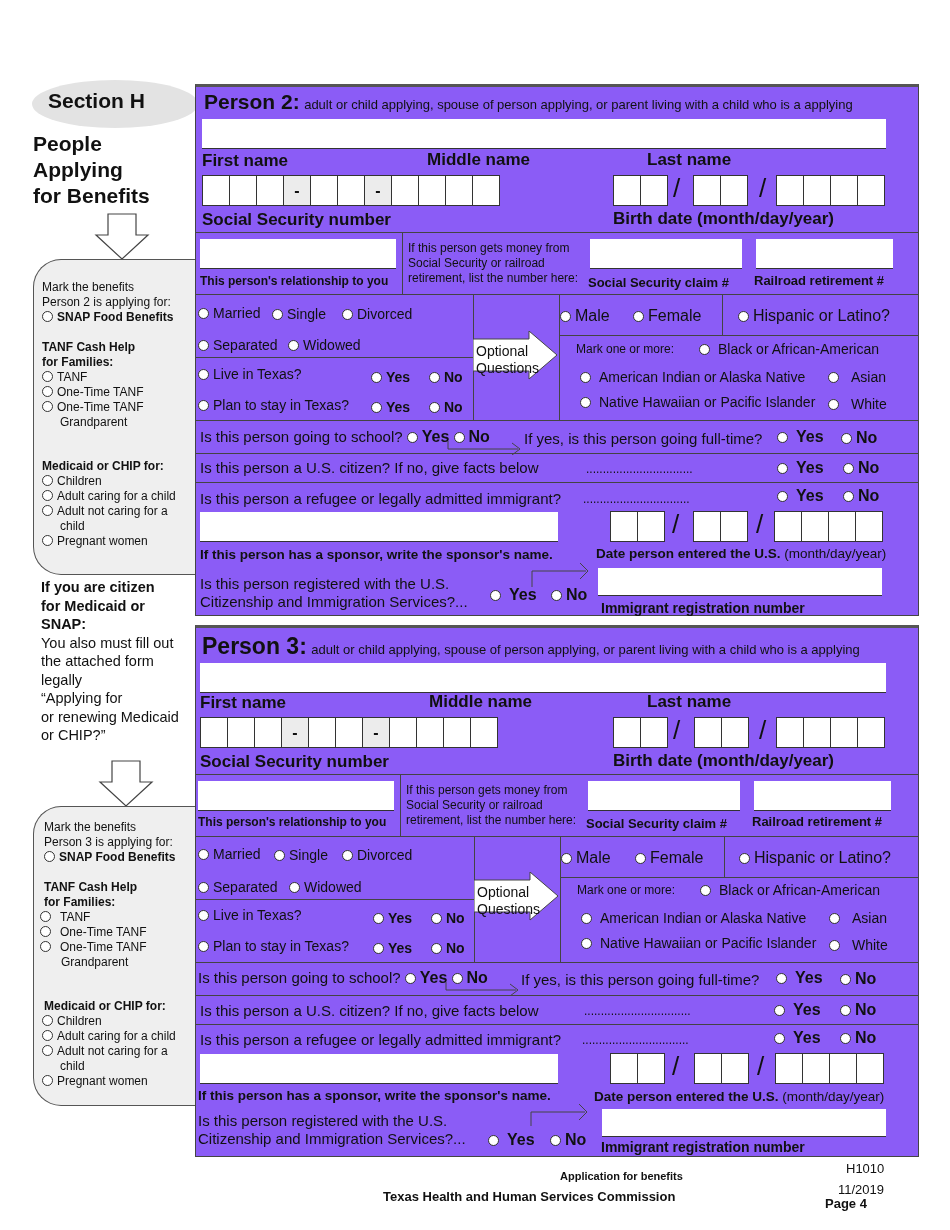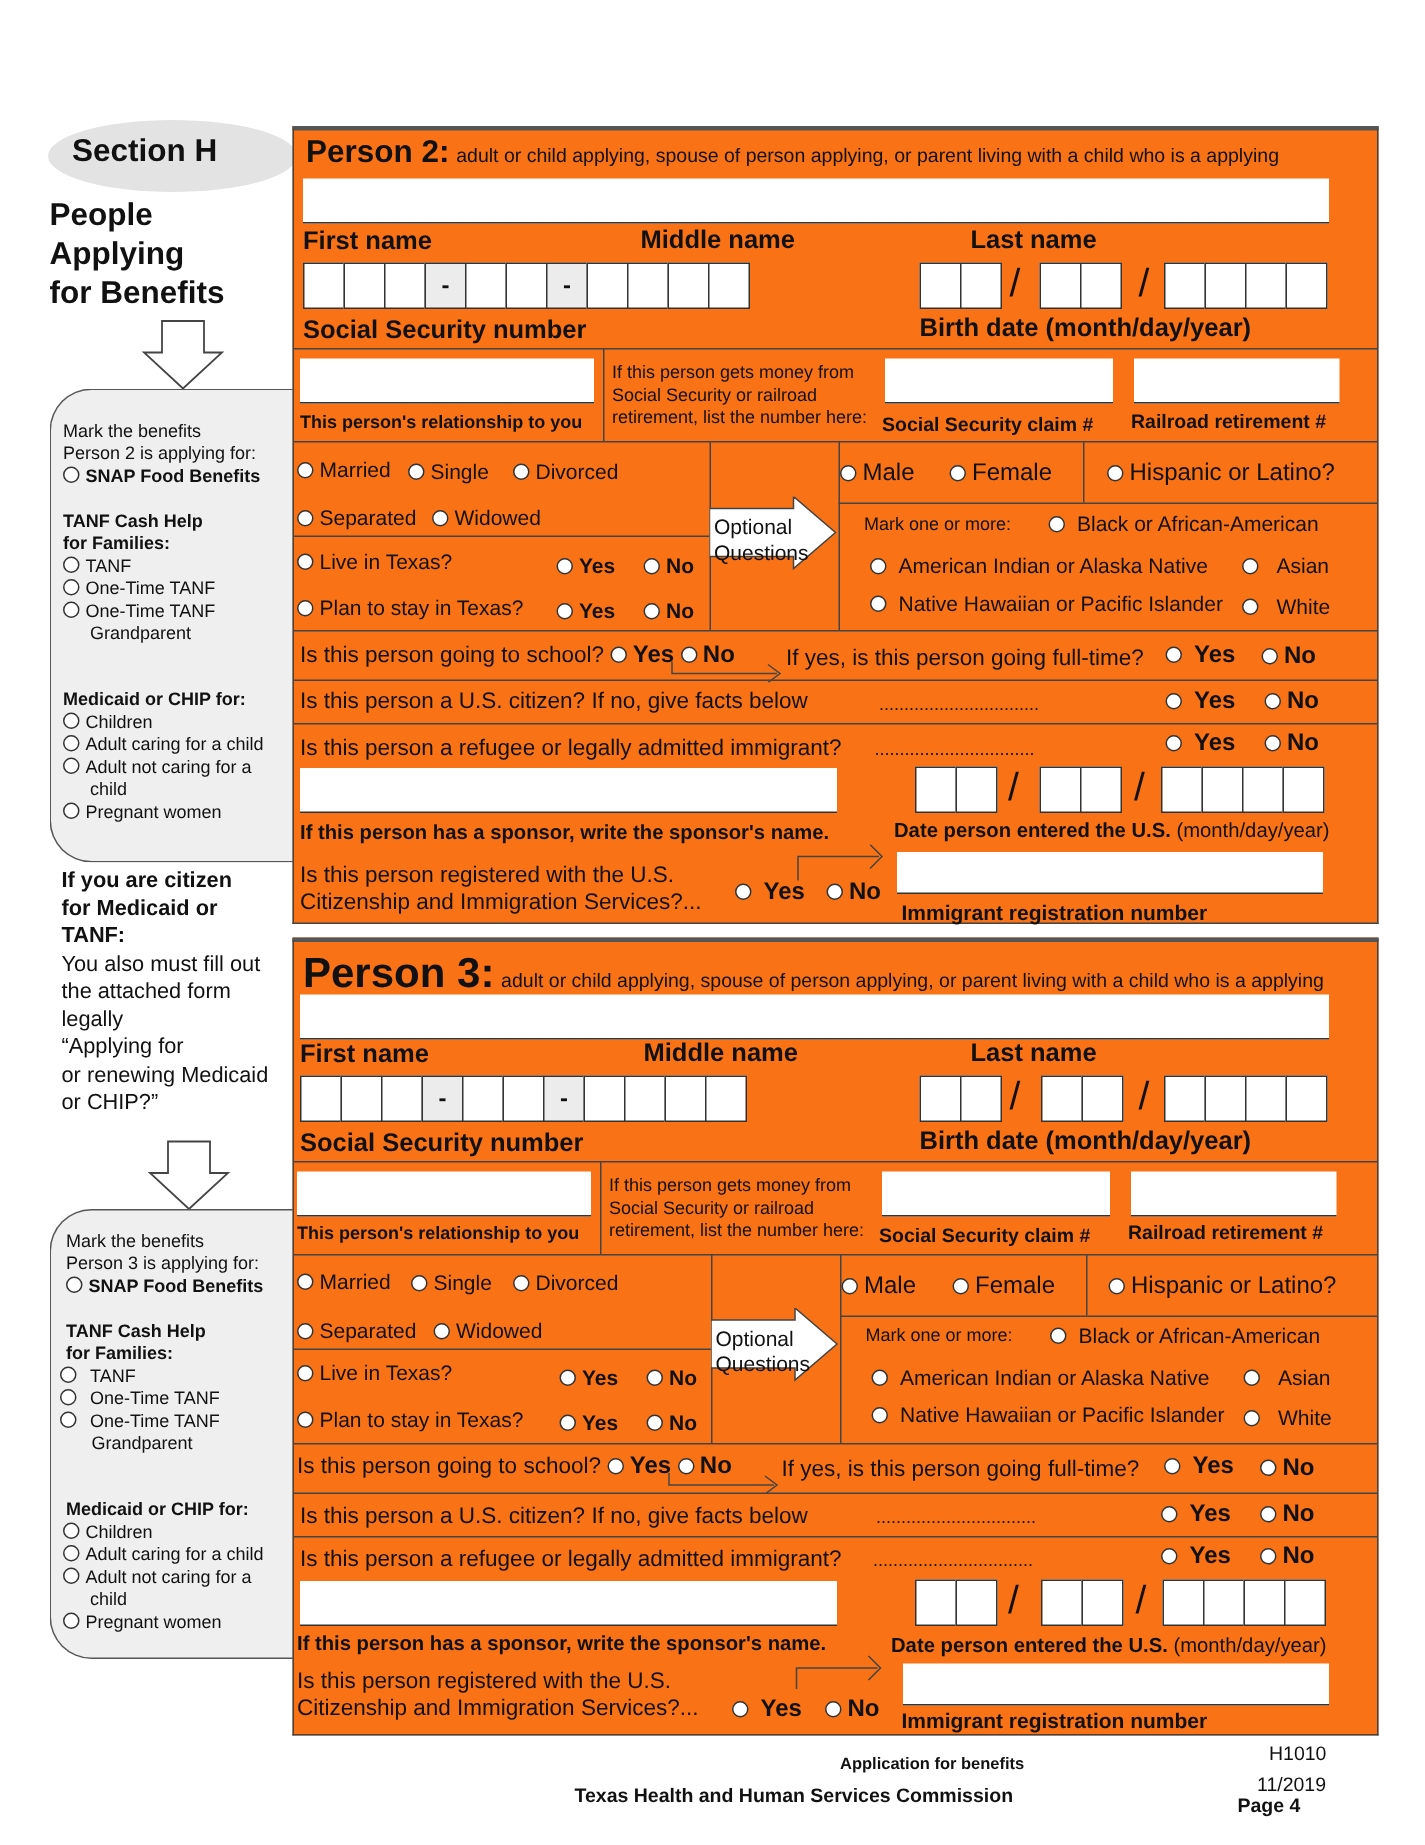--- a/index.html
+++ b/index.html
@@ -8,21 +8,21 @@
   .sec-oval { left: 32px; top: 80px; width: 166px; height: 48px; background: #e3e3e3; border-radius: 50%; }
   .sec-title { left: 48px; top: 89px; font-size: 21px; font-weight: bold; }
   .people-title { left: 33px; top: 131px; font-size: 21px; font-weight: bold; line-height: 26px; }
   .down-arrow { position: absolute; }
   .benefits-box { position: absolute; left: 33px; width: 165px; background: #efefef; border: 1px solid #555; border-right: none; border-radius: 28px 0 0 28px; }
   .benefits-box .t { position: absolute; font-size: 12px; line-height: 15px; white-space: nowrap; }
   .benefits-box .b { font-weight: bold; }
   .rad { display: inline-block; width: 11px; height: 11px; border: 1px solid #333; border-radius: 50%; background: #fff; vertical-align: -1px; margin-right: 4px; }
   .medicaid-note { left: 41px; top: 578px; font-size: 14.5px; line-height: 18.5px; }
   .medicaid-note .bold { font-weight: bold; }
-  .panel { position: absolute; left: 195px; width: 724px; background: #f97316; border: 1px solid #444; border-top: 3px solid #555; }
+  .panel { position: absolute; left: 195px; width: 724px; background: #8b5cf6; border: 1px solid #444; border-top: 3px solid #555; }
   .panel .t { position: absolute; white-space: nowrap; }
   .hline { position: absolute; height: 1px; background: #444; }
   .vline { position: absolute; width: 1px; background: #444; }
   .white-field { position: absolute; background: #fff; border-bottom: 1px solid #333; }
   .boxes { position: absolute; display: flex; }
   .box { width: 28px; height: 31px; border: 1px solid #333; background: #fff; margin-right: -1px; }
   .box.dash { background: #ececec; display: flex; align-items: center; justify-content: center; font-size: 16px; font-weight: bold; }
   .slash { position: absolute; font-size: 26px; }
   .lbl-b { font-weight: bold; }
   .f17 { font-size: 17px; }
@@ -60,21 +60,21 @@
   <div class="t" style="left:8px;top:214px"><span class="rad"></span><span>Children</span></div>
   <div class="t" style="left:8px;top:229px"><span class="rad"></span><span>Adult caring for a child</span></div>
   <div class="t" style="left:8px;top:244px"><span class="rad"></span><span>Adult not caring for a</span></div>
   <div class="t" style="left:26px;top:259px">child</div>
   <div class="t" style="left:8px;top:274px"><span class="rad"></span><span>Pregnant women</span></div>
 </div>
 
 <div class="abs medicaid-note">
   <div class="bold">If you are citizen</div>
   <div class="bold">for Medicaid or</div>
-  <div class="bold">TANF:</div>
+  <div class="bold">SNAP:</div>
   <div>You also must fill out</div>
   <div>the attached form</div>
   <div>legally</div>
   <div>“Applying for</div>
   <div>or renewing Medicaid</div>
   <div>or CHIP?”</div>
 </div>
 
 <svg class="down-arrow" style="left:98px;top:760px" width="56" height="48">
   <polygon points="14,1 42,1 42,22 54,22 28,46 2,22 14,22" fill="#fff" stroke="#444" stroke-width="1.2"></polygon>
@@ -236,21 +236,21 @@
     <polyline points="2,24 2,8 56,8" fill="none" stroke="#444" stroke-width="1"></polyline>
     <polyline points="50,0 58,8 50,16" fill="none" stroke="#444" stroke-width="1"></polyline>
   </svg>
   <div class="t" style="left:294px;top:499px;font-size:16px"><span class="rad" style="margin-right:8px"></span><b>Yes</b></div>
   <div class="t" style="left:355px;top:499px;font-size:16px"><span class="rad"></span><b>No</b></div>
   <div class="white-field" style="left:402px;top:481px;width:284px;height:28px"></div>
   <div class="t lbl-b f14" style="left:405px;top:513px">Immigrant registration number</div>
 </div>
 
 <div class="panel" style="top:625px;height:532px">
-  <div class="t" style="left:6px;top:5px"><span class="lbl-b" style="font-size:28px">Person 3:</span> <span style="font-size:13px">adult or child applying, spouse of person applying, or parent living with a child who is a applying</span></div>
+  <div class="t" style="left:6px;top:5px"><span class="lbl-b" style="font-size:23px">Person 3:</span> <span style="font-size:13px">adult or child applying, spouse of person applying, or parent living with a child who is a applying</span></div>
   <div class="white-field" style="left:4px;top:35px;width:686px;height:30px"></div>
   <div class="t lbl-b f17" style="left:4px;top:65px">First name</div>
   <div class="t lbl-b f17" style="left:233px;top:64px">Middle name</div>
   <div class="t lbl-b f17" style="left:451px;top:64px">Last name</div>
 
   <div class="boxes" style="left:4px;top:89px">
     <div class="box"></div>
       <div class="box"></div>
       <div class="box"></div>
       <div class="box dash">-</div>

